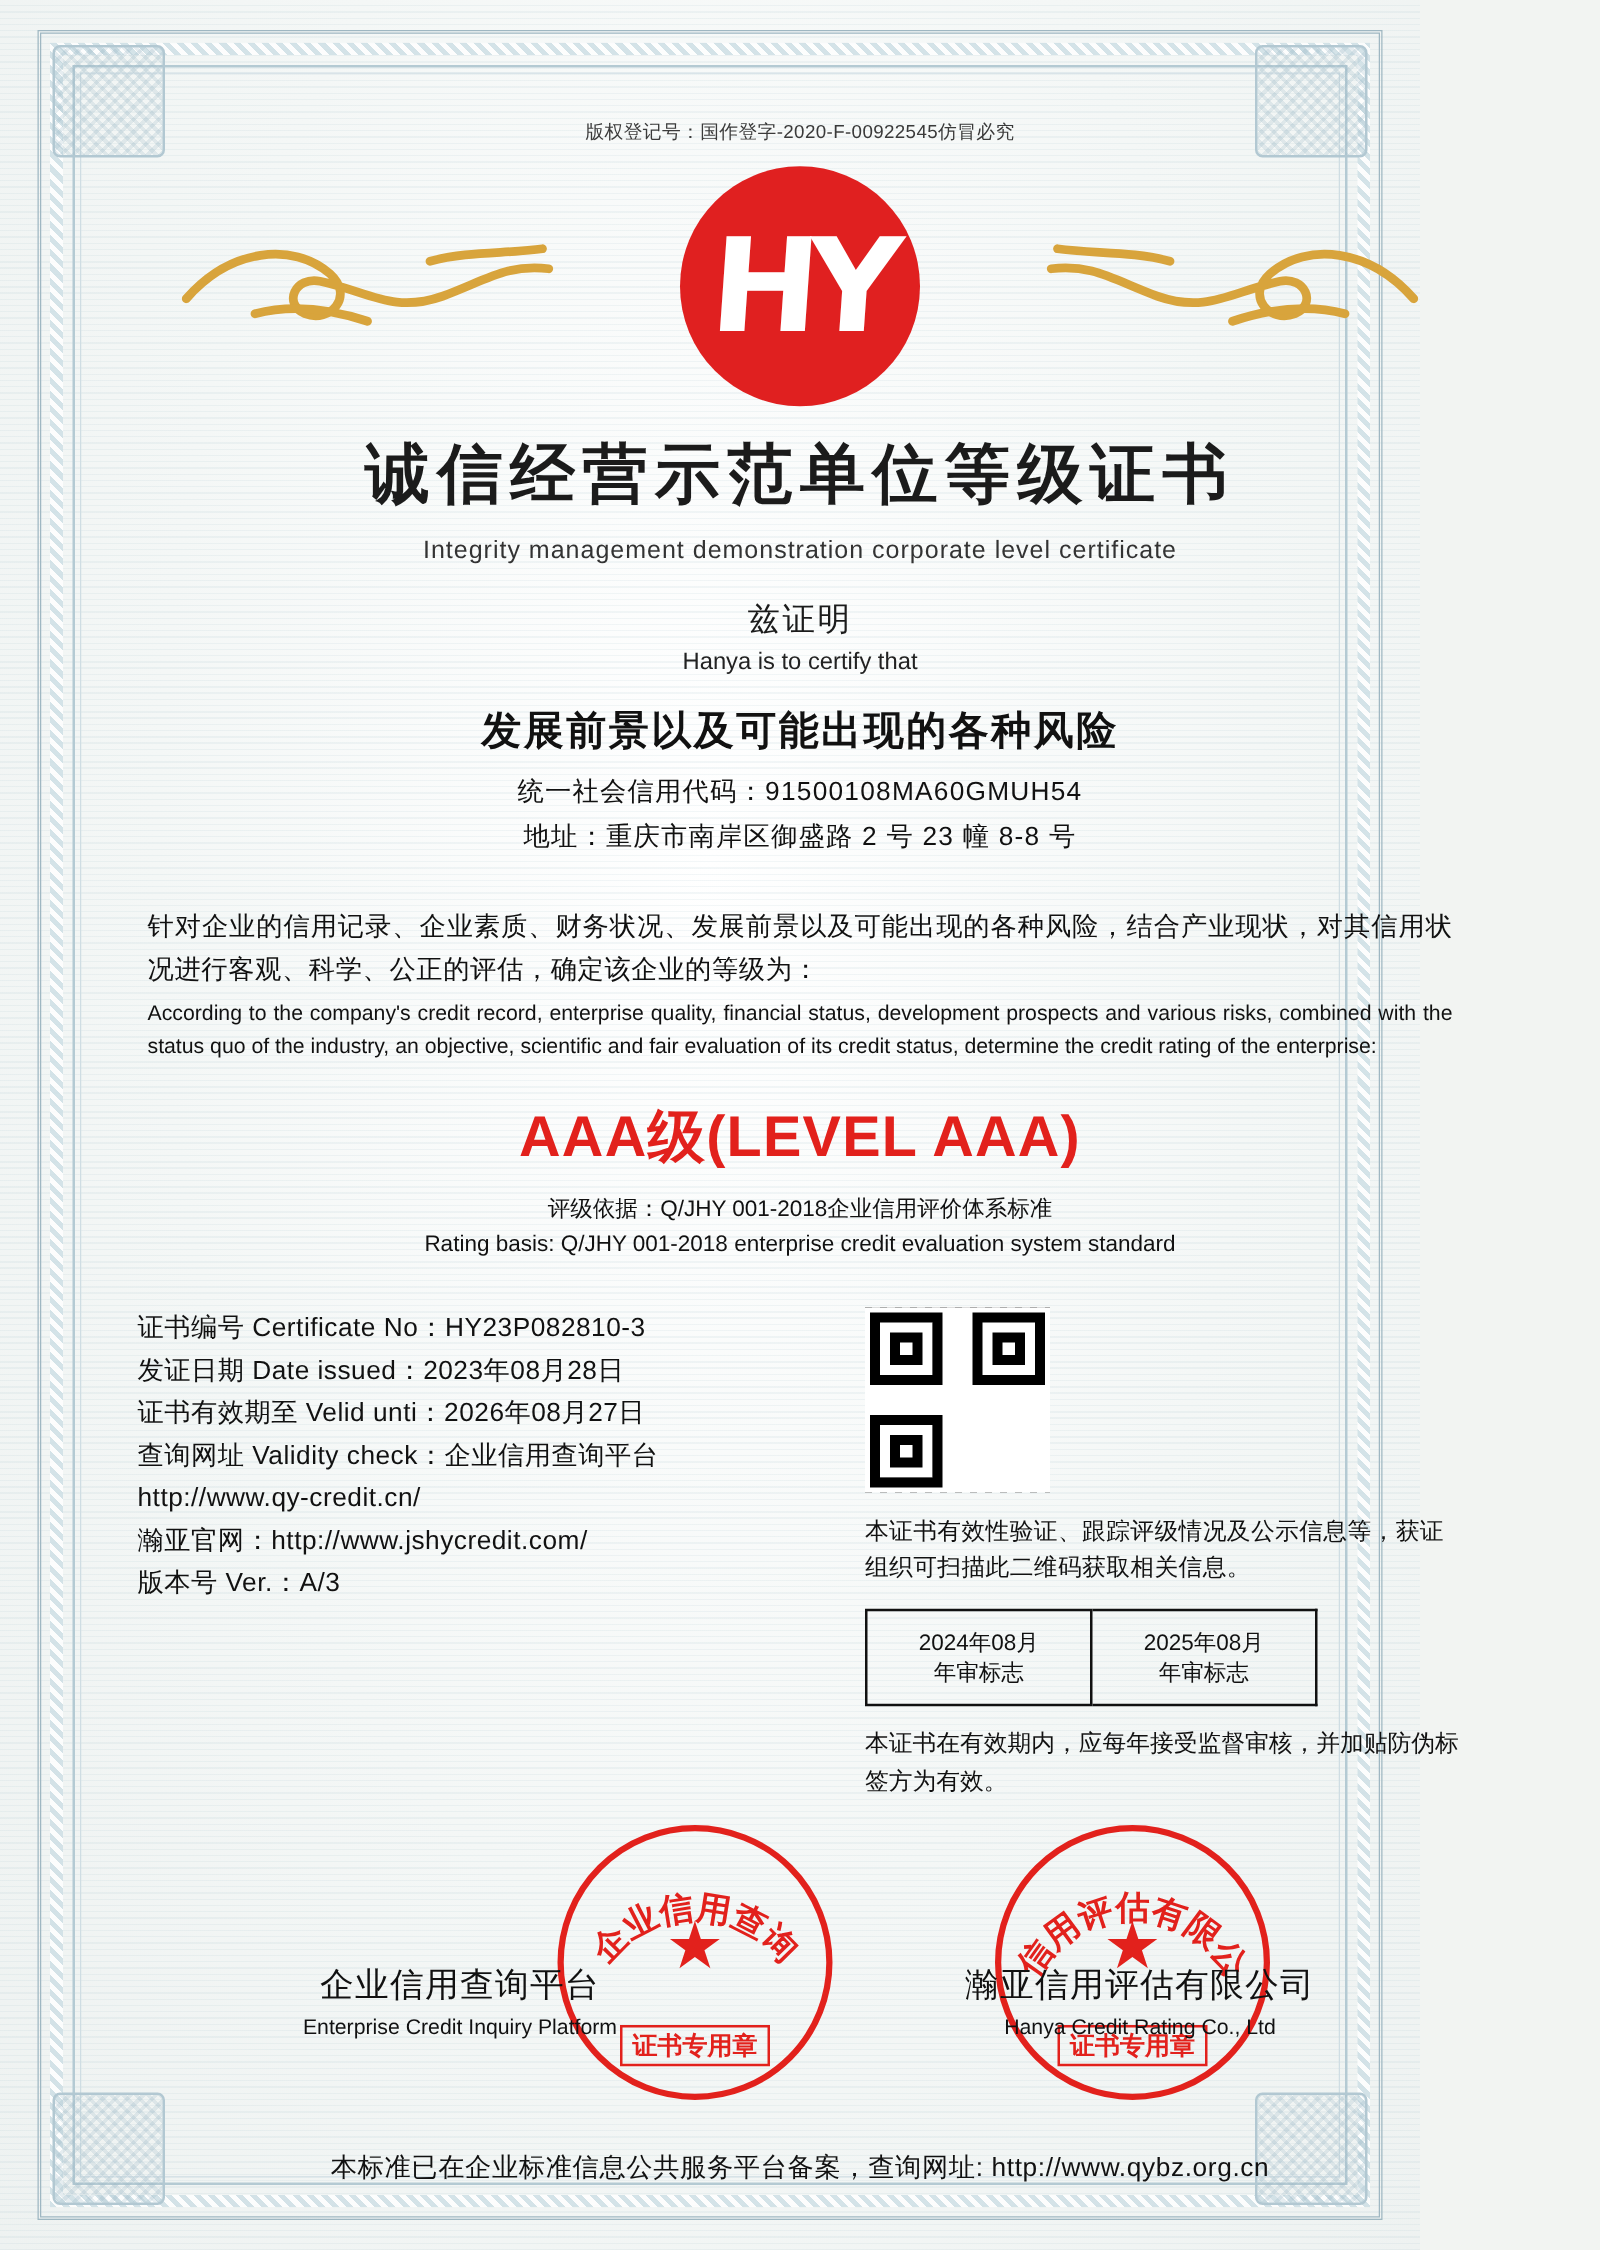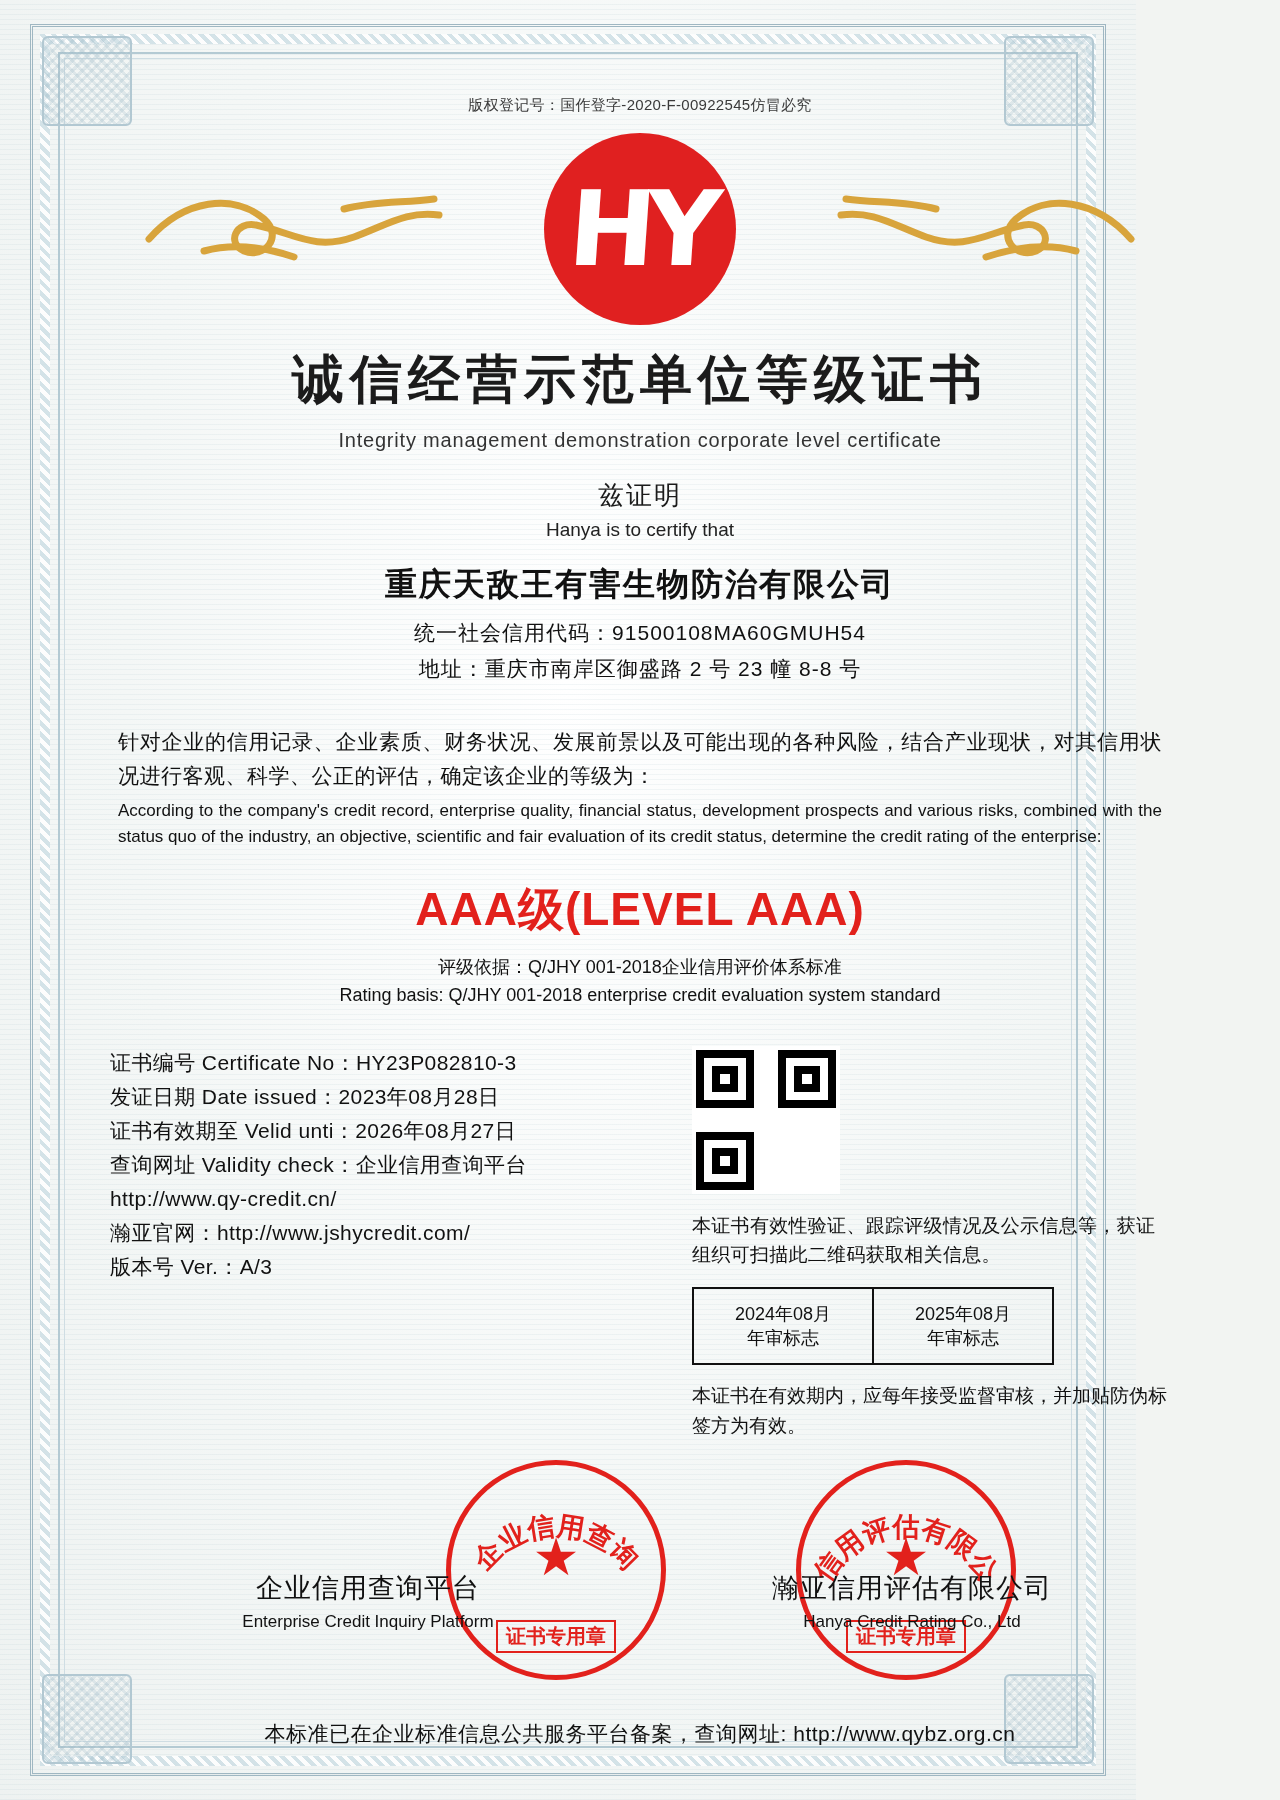--- a/index.html
+++ b/index.html
@@ -204,21 +204,21 @@
         <span class="logo-text">HY</span>
       </div>
     </div>
 
     <div class="title-cn">诚信经营示范单位等级证书</div>
     <div class="title-en">Integrity management demonstration corporate level certificate</div>
 
     <div class="certify-cn">兹证明</div>
     <div class="certify-en">Hanya is to certify that</div>
 
-    <div class="company">重庆天敌王有害生物防治有限公司</div>
+    <div class="company">发展前景以及可能出现的各种风险</div>
     <div class="code-line">统一社会信用代码：91500108MA60GMUH54</div>
     <div class="addr-line">地址：重庆市南岸区御盛路 2 号 23 幢 8-8 号</div>
 
     <div class="para">
       <div class="para-cn">针对企业的信用记录、企业素质、财务状况、发展前景以及可能出现的各种风险，结合产业现状，对其信用状况进行客观、科学、公正的评估，确定该企业的等级为：</div>
       <div class="para-en">According to the company's credit record, enterprise quality, financial status, development prospects and various risks, combined with the status quo of the industry, an objective, scientific and fair evaluation of its credit status, determine the credit rating of the enterprise:</div>
     </div>
 
     <div class="level">AAA级(LEVEL AAA)</div>
     <div class="basis-cn">评级依据：Q/JHY 001-2018企业信用评价体系标准</div>

